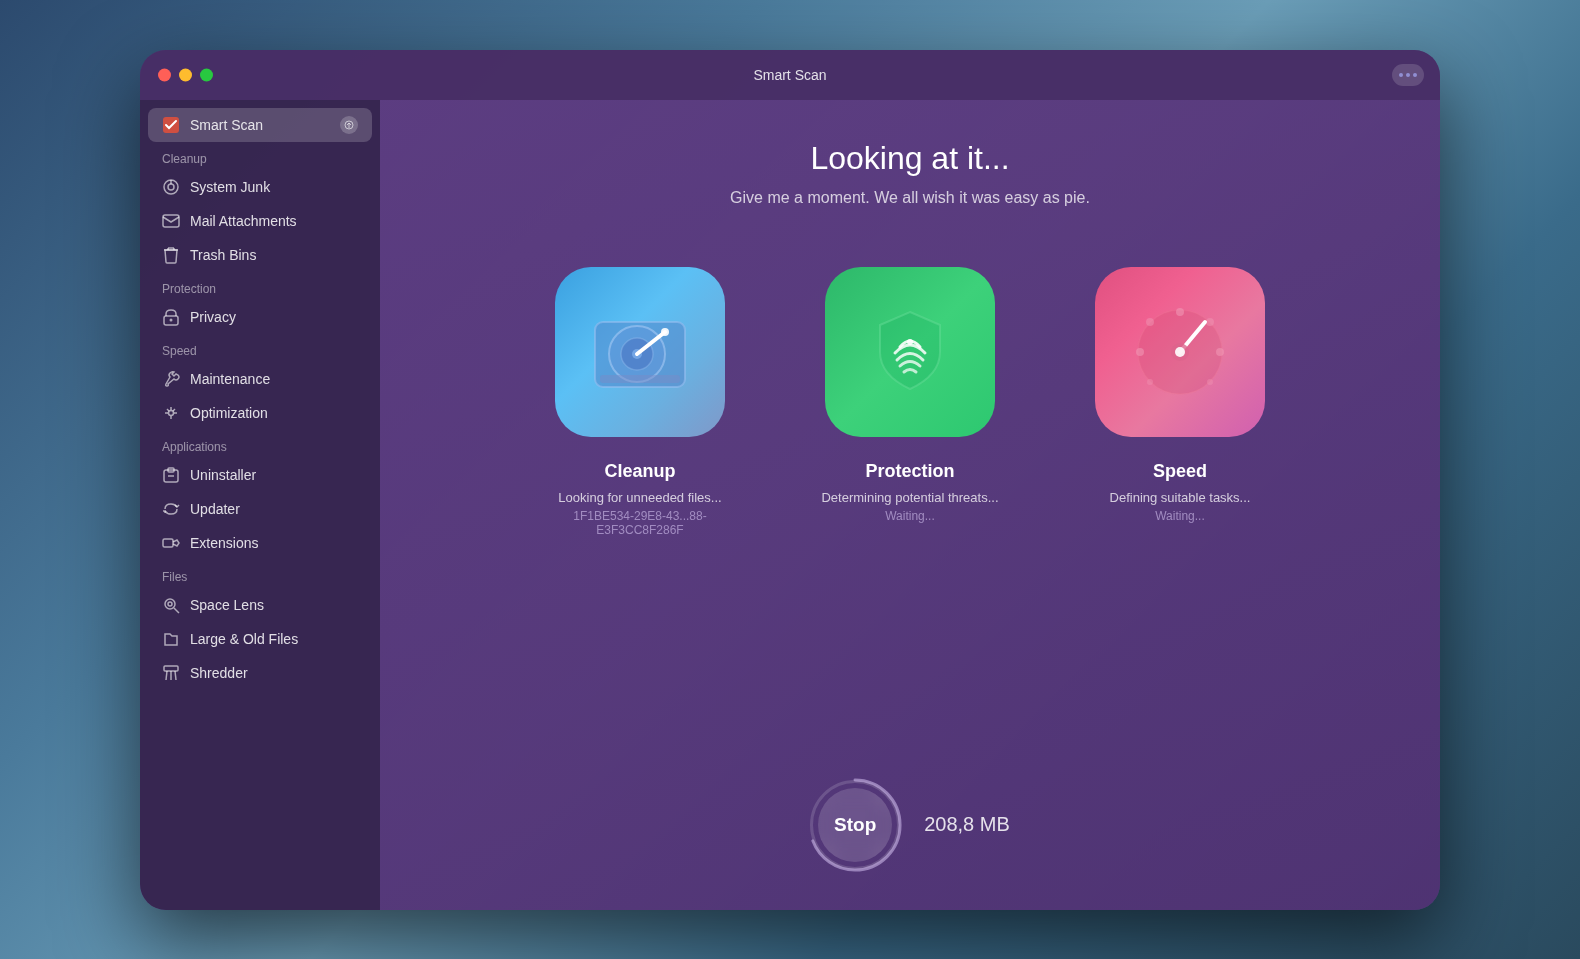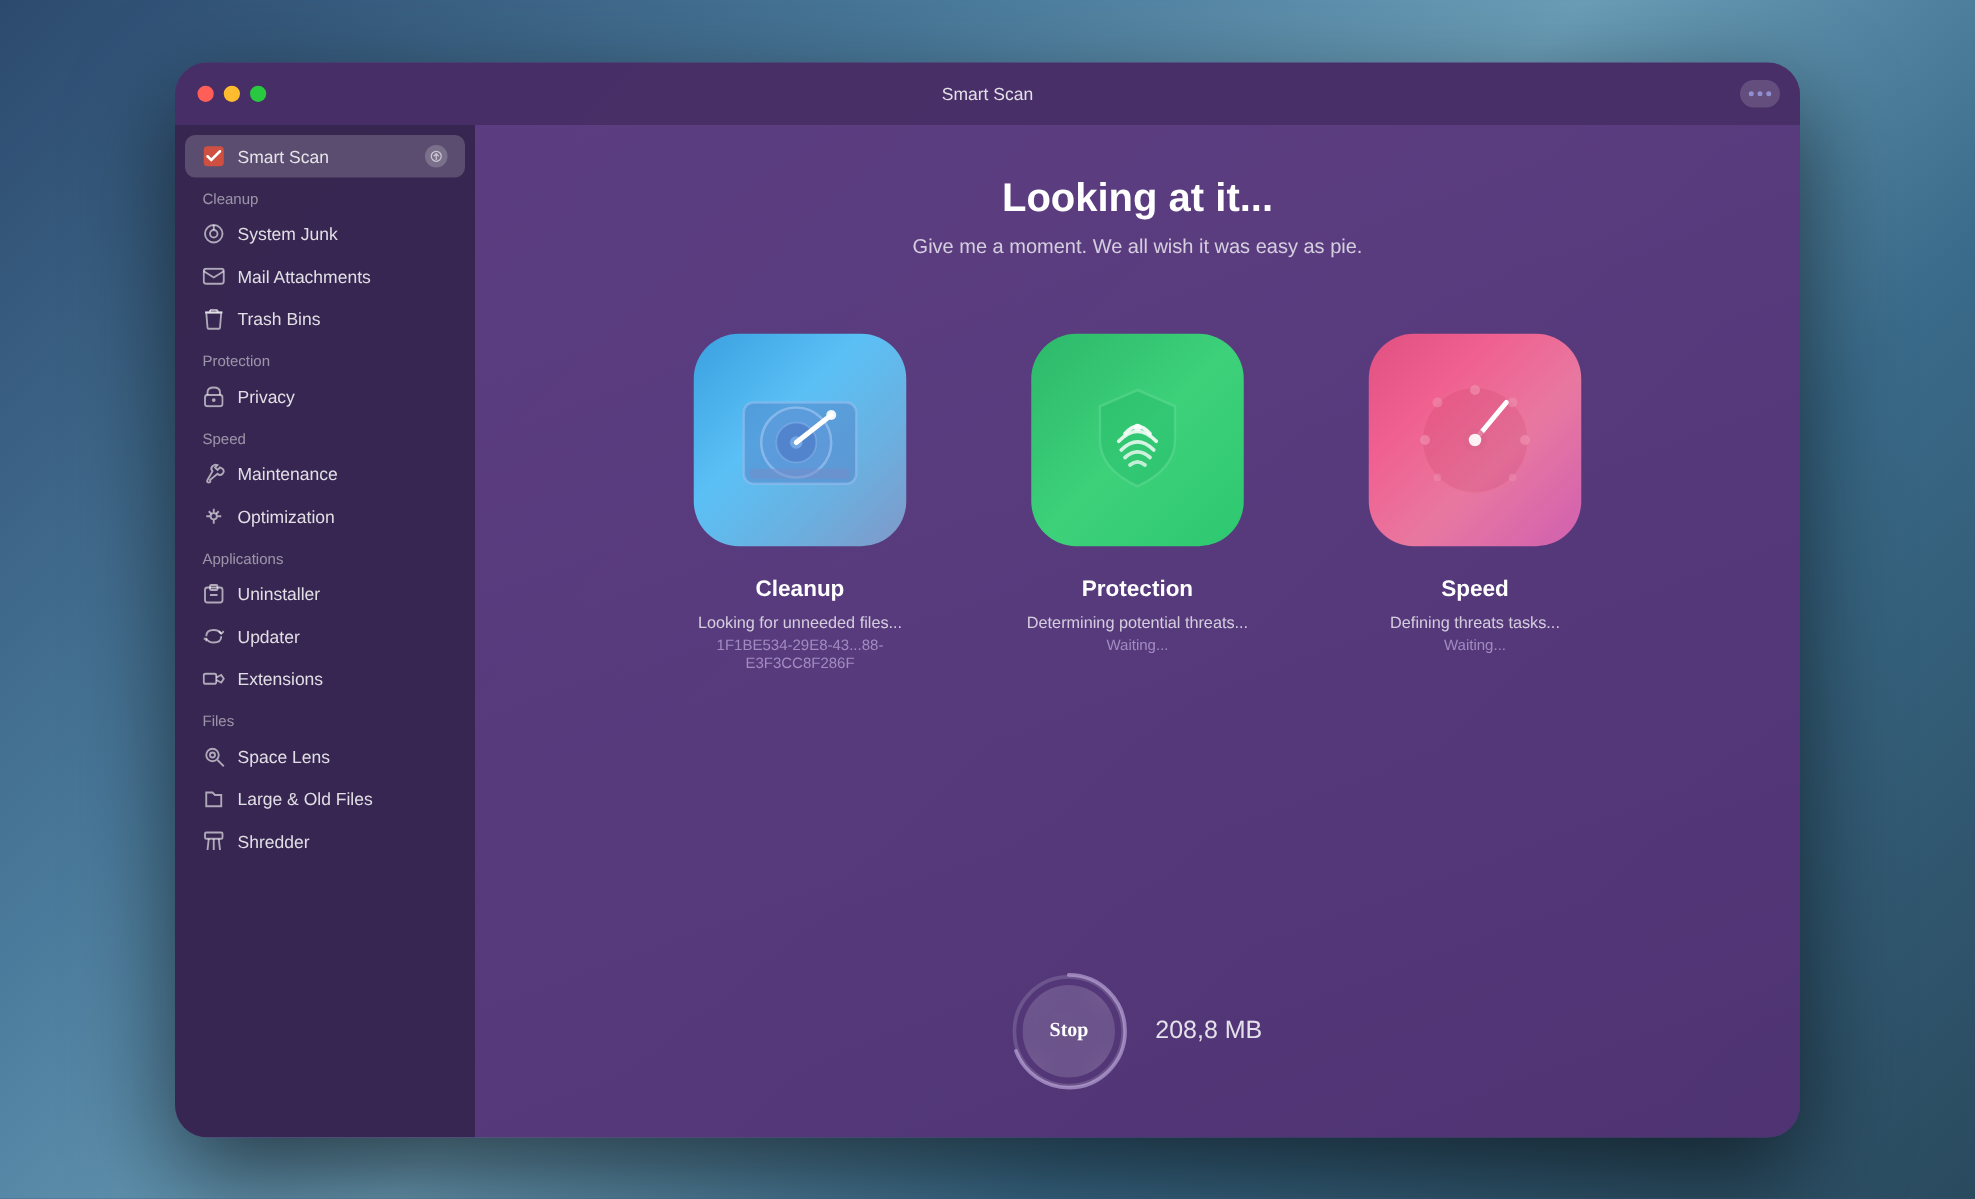--- a/index.html
+++ b/index.html
@@ -156,21 +156,21 @@
       display: flex;
       flex-direction: column;
       align-items: center;
       padding: 40px 60px 40px;
       background: linear-gradient(160deg, rgba(100,65,140,0.6) 0%, rgba(80,50,120,0.5) 100%);
       position: relative;
     }
 
     .scan-title {
       font-size: 32px;
-      font-weight: 700;
+      font-weight: 400;
       color: white;
       margin-bottom: 12px;
     }
 
     .scan-subtitle {
       font-size: 16px;
       color: rgba(255,255,255,0.75);
       margin-bottom: 60px;
     }
 
@@ -255,28 +255,27 @@
       border: 3px solid rgba(255,255,255,0.15);
     }
 
     .stop-btn {
       width: 74px;
       height: 74px;
       border-radius: 50%;
       background: rgba(255,255,255,0.15);
       border: none;
       color: white;
-      font-size: 16px;
+      font-size: 19px;
       font-weight: 600;
       cursor: pointer;
       display: flex;
       align-items: center;
       justify-content: center;
       backdrop-filter: blur(10px);
-      font-family: Liberation Serif, serif;
     }
 
     .scan-size {
       font-size: 20px;
       font-weight: 400;
       color: rgba(255,255,255,0.85);
     }
 
     
     .hdd-icon {
@@ -543,21 +542,21 @@
               <circle cx="25" cy="85" r="3" fill="rgba(240,150,180,0.4)"></circle>
               <circle cx="85" cy="85" r="3" fill="rgba(240,150,180,0.4)"></circle>
 
               <line x1="55" y1="55" x2="80" y2="25" stroke="white" stroke-width="4" stroke-linecap="round"></line>
 
               <circle cx="55" cy="55" r="9" fill="rgba(220,100,140,0.8)"></circle>
               <circle cx="55" cy="55" r="5" fill="white" opacity="0.9"></circle>
             </svg>
           </div>
           <h3 class="card-title">Speed</h3>
-          <p class="card-status">Defining threats tasks...</p>
+          <p class="card-status">Defining suitable tasks...</p>
           <p class="card-detail">Waiting...</p>
         </div>
 
       </div>
 
       <div class="bottom-controls">
         <div class="stop-btn-wrapper">
           <div class="stop-ring"></div>
           <svg style="position:absolute;inset:-4px;width:calc(100% + 8px);height:calc(100% + 8px);" viewBox="0 0 100 100">
             <circle cx="50" cy="50" r="46" fill="none" stroke="rgba(200,180,230,0.6)" stroke-width="3" stroke-dasharray="200 290" stroke-dashoffset="0" stroke-linecap="round" transform="rotate(-90 50 50)"></circle>

